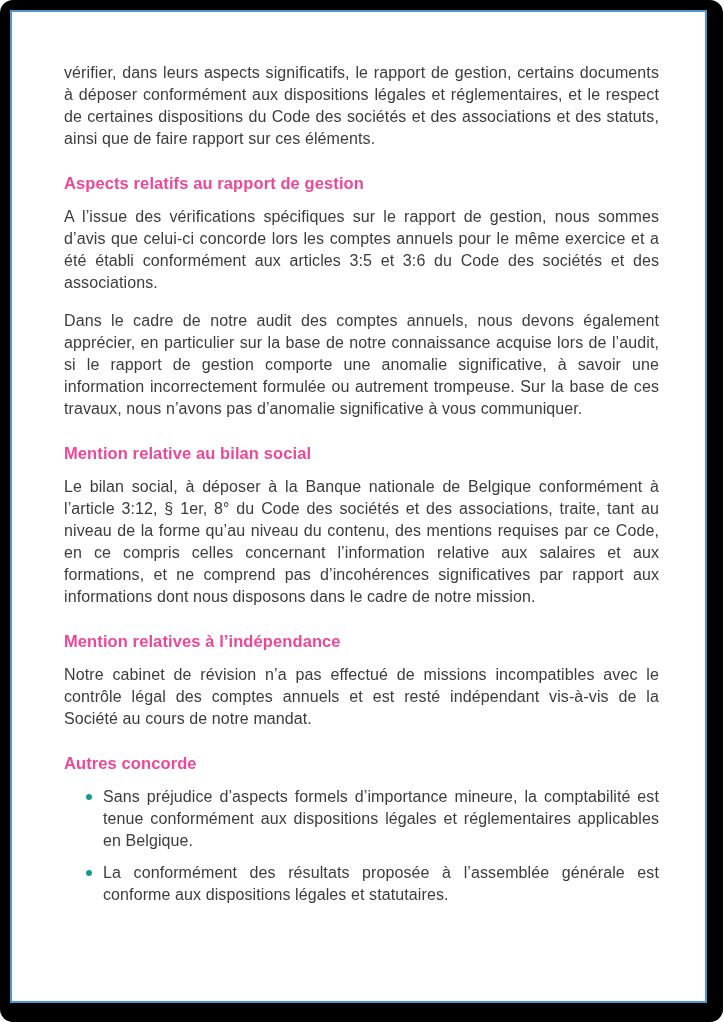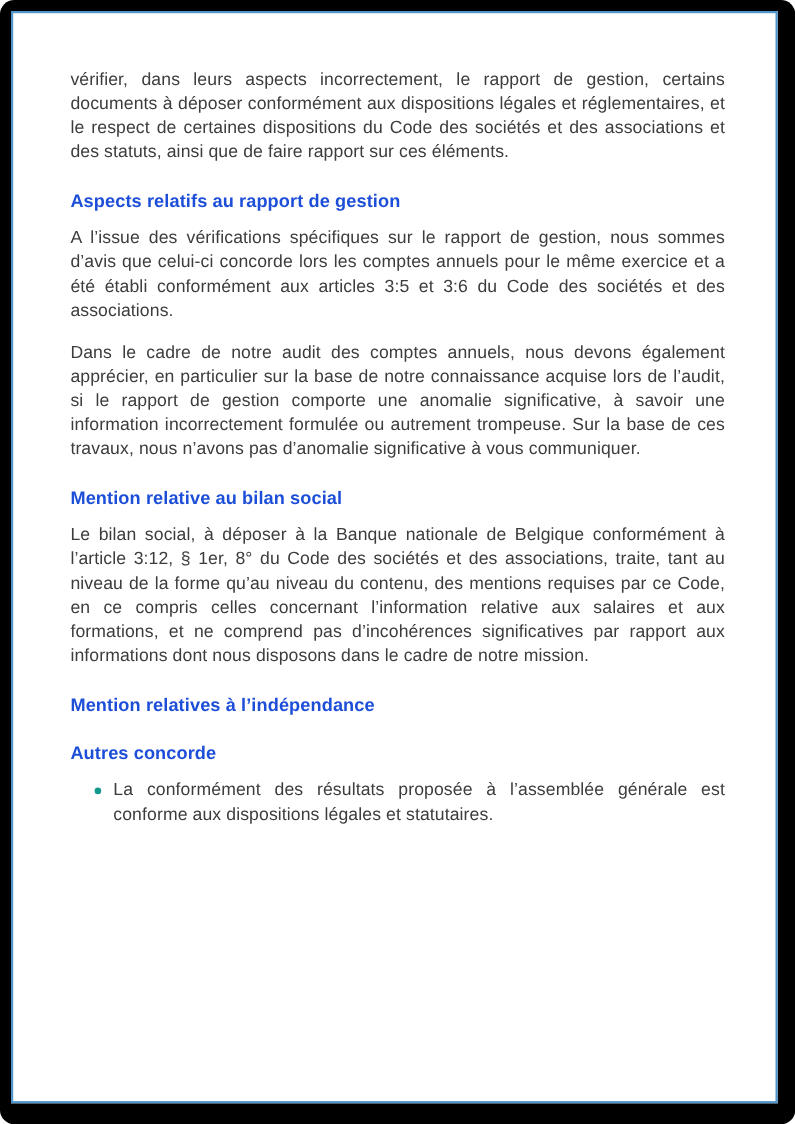--- a/index.html
+++ b/index.html
@@ -33,21 +33,21 @@
   }
   .page p.body-par {
     color: #3C3C3C;
     font-size: 16px;
     line-height: 22px;
     text-align: justify;
     margin: 0 0 16px 0;
     letter-spacing: 0.1px;
   }
   .page h2.section-heading {
-    color: #1d4ed8;
+    color: #ec4899;
     font-size: 16.5px;
     line-height: 22px;
     font-weight: 700;
     margin: 22px 0 12px 0;
     letter-spacing: 0.1px;
   }
   ul.bullet-list {
     list-style: none;
     margin: 0;
     padding: 0 0 0 22px;
@@ -71,38 +71,43 @@
     border-radius: 50%;
     background: #15998F;
   }
 </style>
 </head>
 <body>
 
 <div class="frame">
   <div class="page">
 
-    <p class="body-par">vérifier, dans leurs aspects incorrectement, le rapport de gestion, certains documents à déposer conformément aux dispositions légales et réglementaires, et le respect de certaines dispositions du Code des sociétés et des associations et des statuts, ainsi que de faire rapport sur ces éléments.</p>
+    <p class="body-par">vérifier, dans leurs aspects significatifs, le rapport de gestion, certains documents à déposer conformément aux dispositions légales et réglementaires, et le respect de certaines dispositions du Code des sociétés et des associations et des statuts, ainsi que de faire rapport sur ces éléments.</p>
 
     <h2 class="section-heading">Aspects relatifs au rapport de gestion</h2>
 
     <p class="body-par">A l’issue des vérifications spécifiques sur le rapport de gestion, nous sommes d’avis que celui-ci concorde lors les comptes annuels pour le même exercice et a été établi conformément aux articles 3:5 et 3:6 du Code des sociétés et des associations.</p>
 
     <p class="body-par">Dans le cadre de notre audit des comptes annuels, nous devons également apprécier, en particulier sur la base de notre connaissance acquise lors de l’audit, si le rapport de gestion comporte une anomalie significative, à savoir une information incorrectement formulée ou autrement trompeuse. Sur la base de ces travaux, nous n’avons pas d’anomalie significative à vous communiquer.</p>
 
     <h2 class="section-heading">Mention relative au bilan social</h2>
 
     <p class="body-par">Le bilan social, à déposer à la Banque nationale de Belgique conformément à l’article 3:12, § 1er, 8° du Code des sociétés et des associations, traite, tant au niveau de la forme qu’au niveau du contenu, des mentions requises par ce Code, en ce compris celles concernant l’information relative aux salaires et aux formations, et ne comprend pas d’incohérences significatives par rapport aux informations dont nous disposons dans le cadre de notre mission.</p>
 
     <h2 class="section-heading">Mention relatives à l’indépendance</h2>
 
+    <p class="body-par">Notre cabinet de révision n’a pas effectué de missions incompatibles avec le contrôle légal des comptes annuels et est resté indépendant vis-à-vis de la Société au cours de notre mandat.</p>
 
     <h2 class="section-heading">Autres concorde</h2>
 
     <ul class="bullet-list">
+      <li>
+        <span class="dot"></span>
+        <span>Sans préjudice d’aspects formels d’importance mineure, la comptabilité est tenue conformément aux dispositions légales et réglementaires applicables en Belgique.</span>
+      </li>
       <li>
         <span class="dot"></span>
         <span>La conformément des résultats proposée à l’assemblée générale est conforme aux dispositions légales et statutaires.</span>
       </li>
     </ul>
 
   </div>
 </div>
 
 </body></html>

